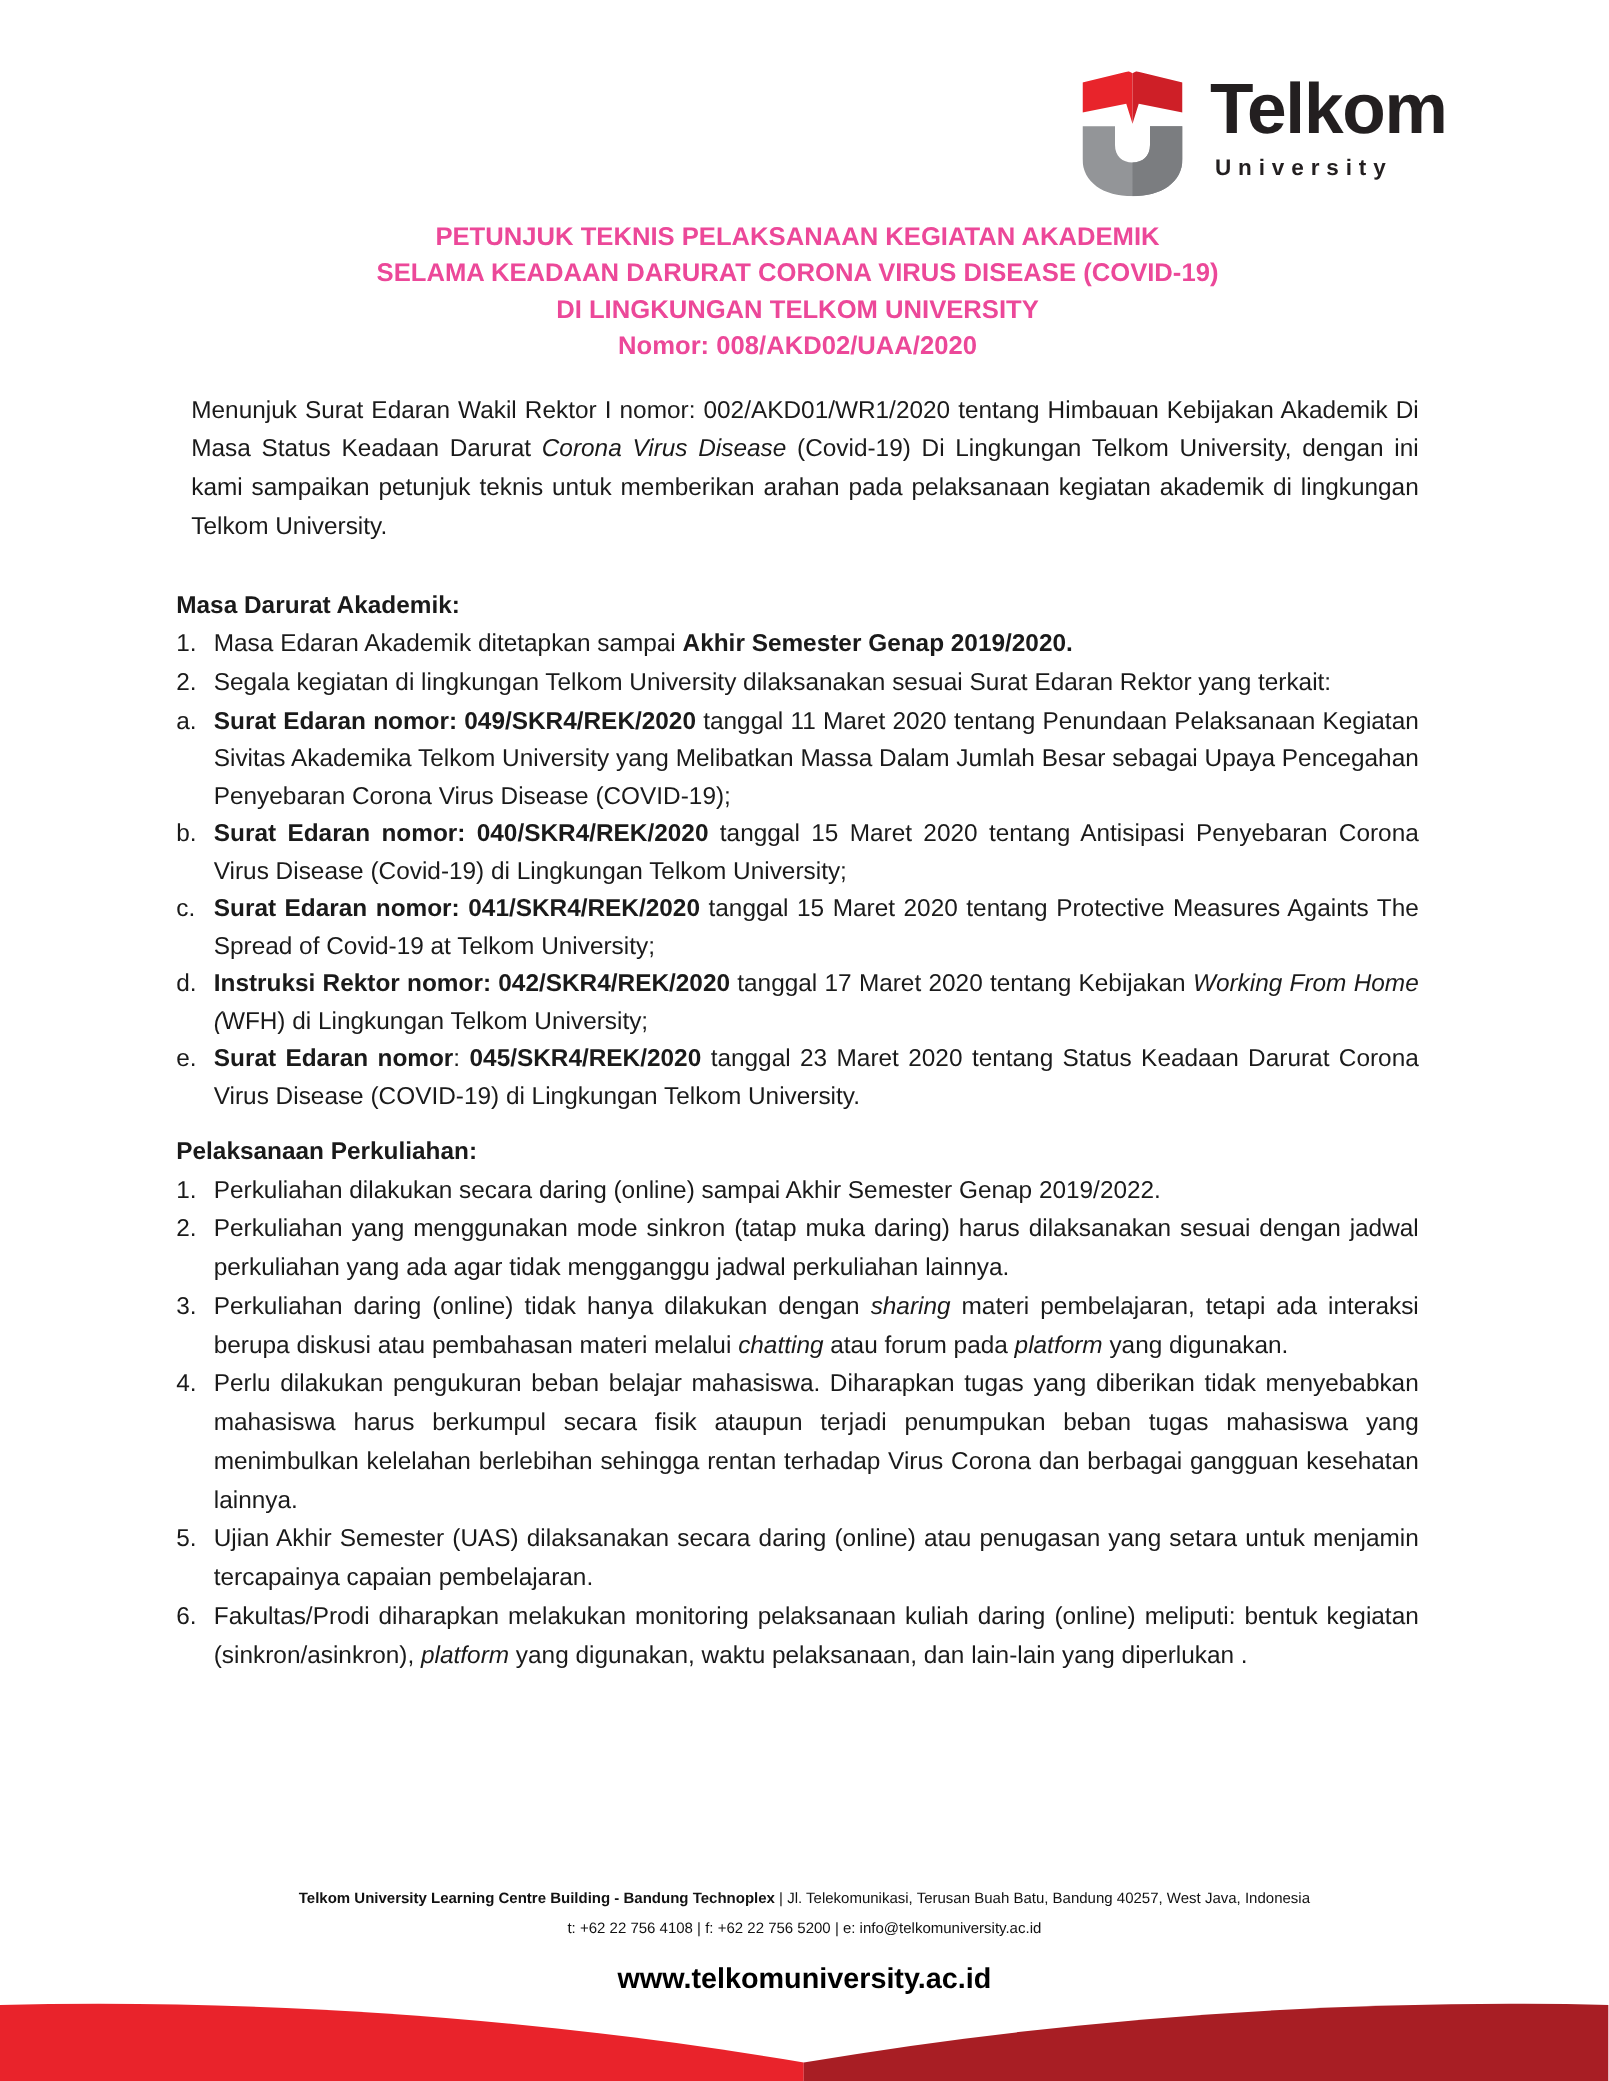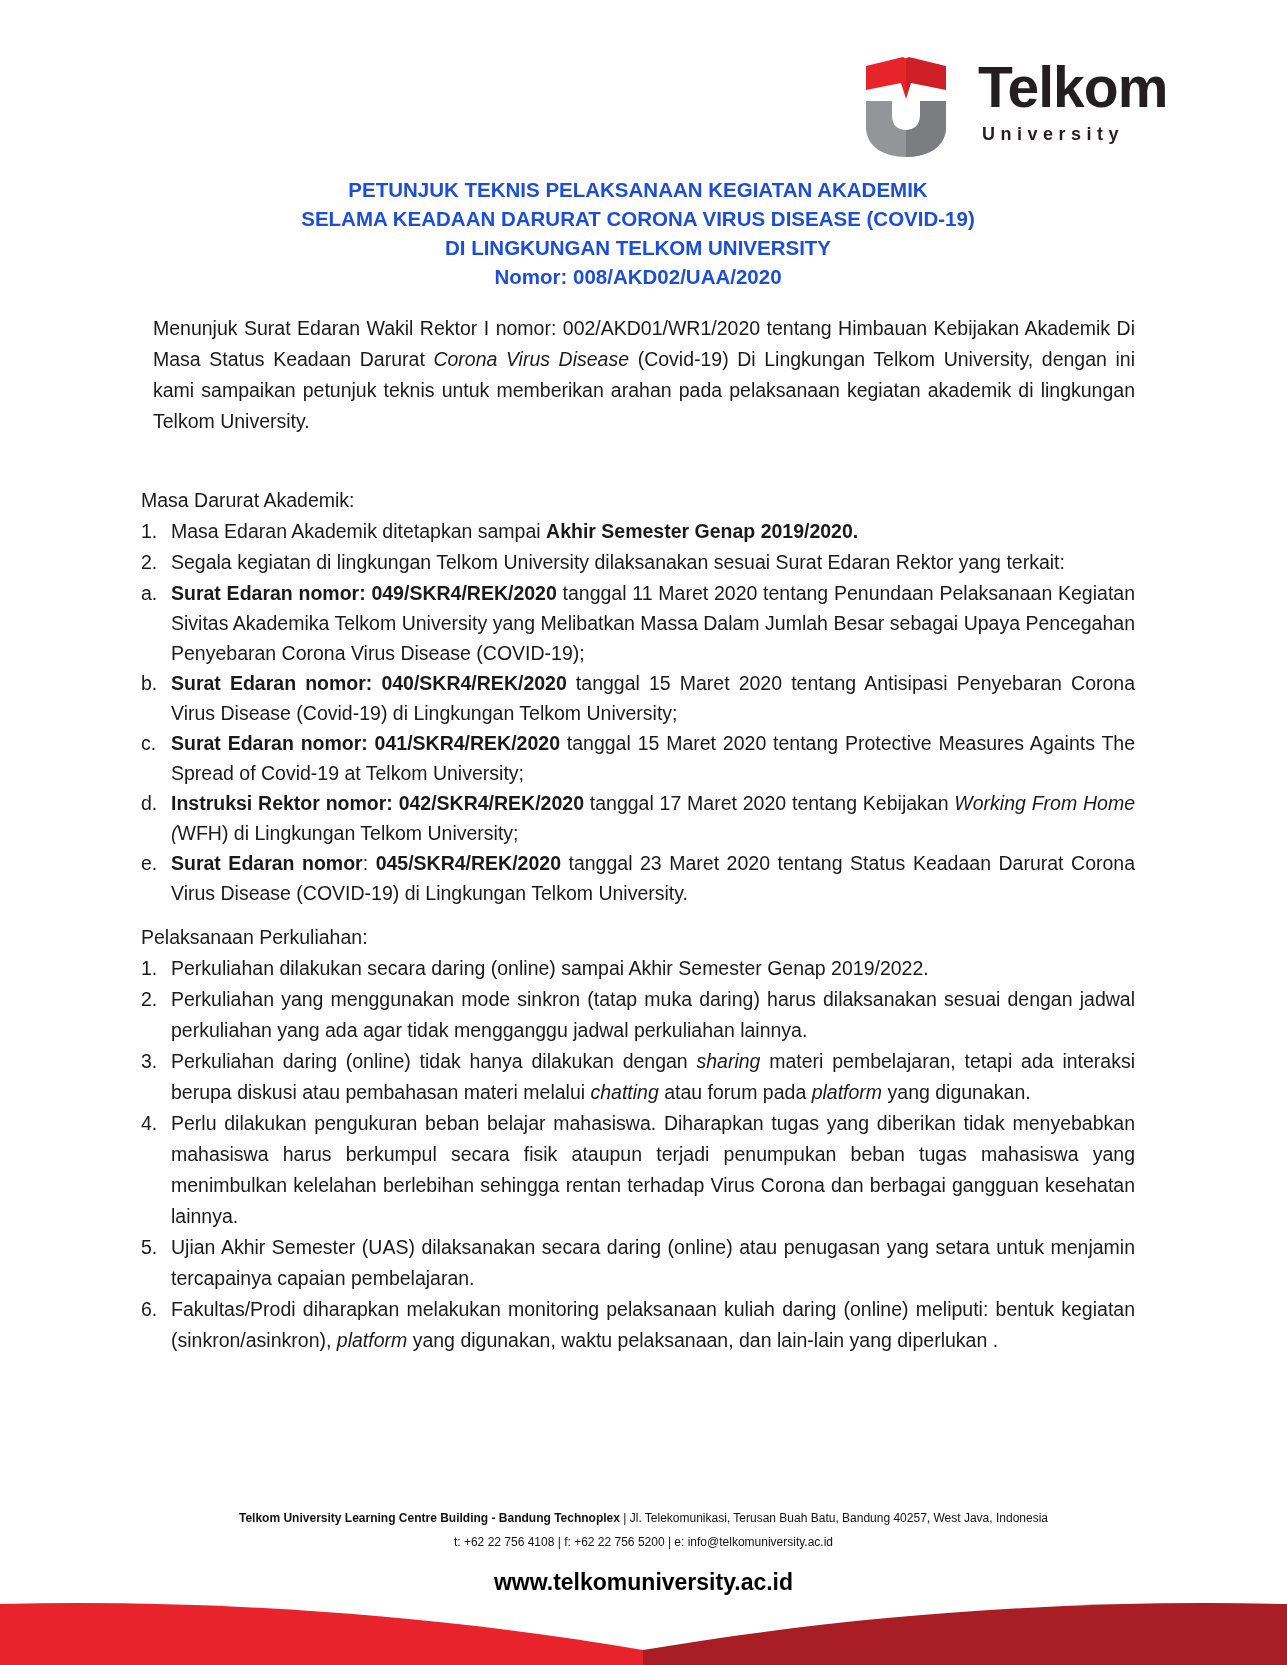--- a/index.html
+++ b/index.html
@@ -7,30 +7,30 @@
   .page{
     position:relative;
     width:1287px;height:1665px;
     margin:0 auto;
     background:#ffffff;
     font-family:"Liberation Sans", sans-serif;
     color:#1a1a1a;
     overflow:hidden;
   }
   
-  .logo{position:absolute;top:57px;left:866px;display:flex;align-items:flex-start;gap:32px;}
+  .logo{position:absolute;top:57px;left:866px;display:flex;align-items:flex-start;gap:22px;}
   .logo-icon{display:block;}
   .logo-text{display:flex;flex-direction:column;align-items:flex-start;}
   .brand{font-size:57px;font-weight:700;letter-spacing:-1px;color:#231f20;line-height:60px;}
   .brand-sub{font-size:18px;font-weight:700;letter-spacing:5.5px;color:#231f20;line-height:26px;margin:4px 0 0 4px;}
   
   .content{position:absolute;left:141px;top:175px;width:994px;}
-  .title-block{text-align:center;font-weight:700;font-size:20.5px;line-height:29px;color:#1d4ed8;}
+  .title-block{text-align:center;font-weight:700;font-size:20.5px;line-height:29px;color:#ec4899;}
   .intro{margin:22px 0 0 12px;font-size:19.5px;line-height:31px;text-align:justify;}
-  .sec-heading{margin:48px 0 0 0;font-size:19.5px;line-height:31px;font-weight:400;}
+  .sec-heading{margin:32px 0 0 0;font-size:19.5px;line-height:31px;font-weight:700;}
   .sec-heading.second{margin-top:14px;}
   ol.plain{list-style:none;margin:0;padding:0;}
   .li{display:flex;font-size:19.5px;line-height:31px;}
   .mk{flex:none;width:30px;}
   .lt{flex:1;text-align:justify;}
   .lvl1{padding-left:39px;}
   .lvl2{padding-left:82px;margin-top:15px;}
   .lvl2 .li{line-height:30px;}
   .lvl3{padding-left:39px;margin-top:19px;}
   .r-b{font-weight:700;}

